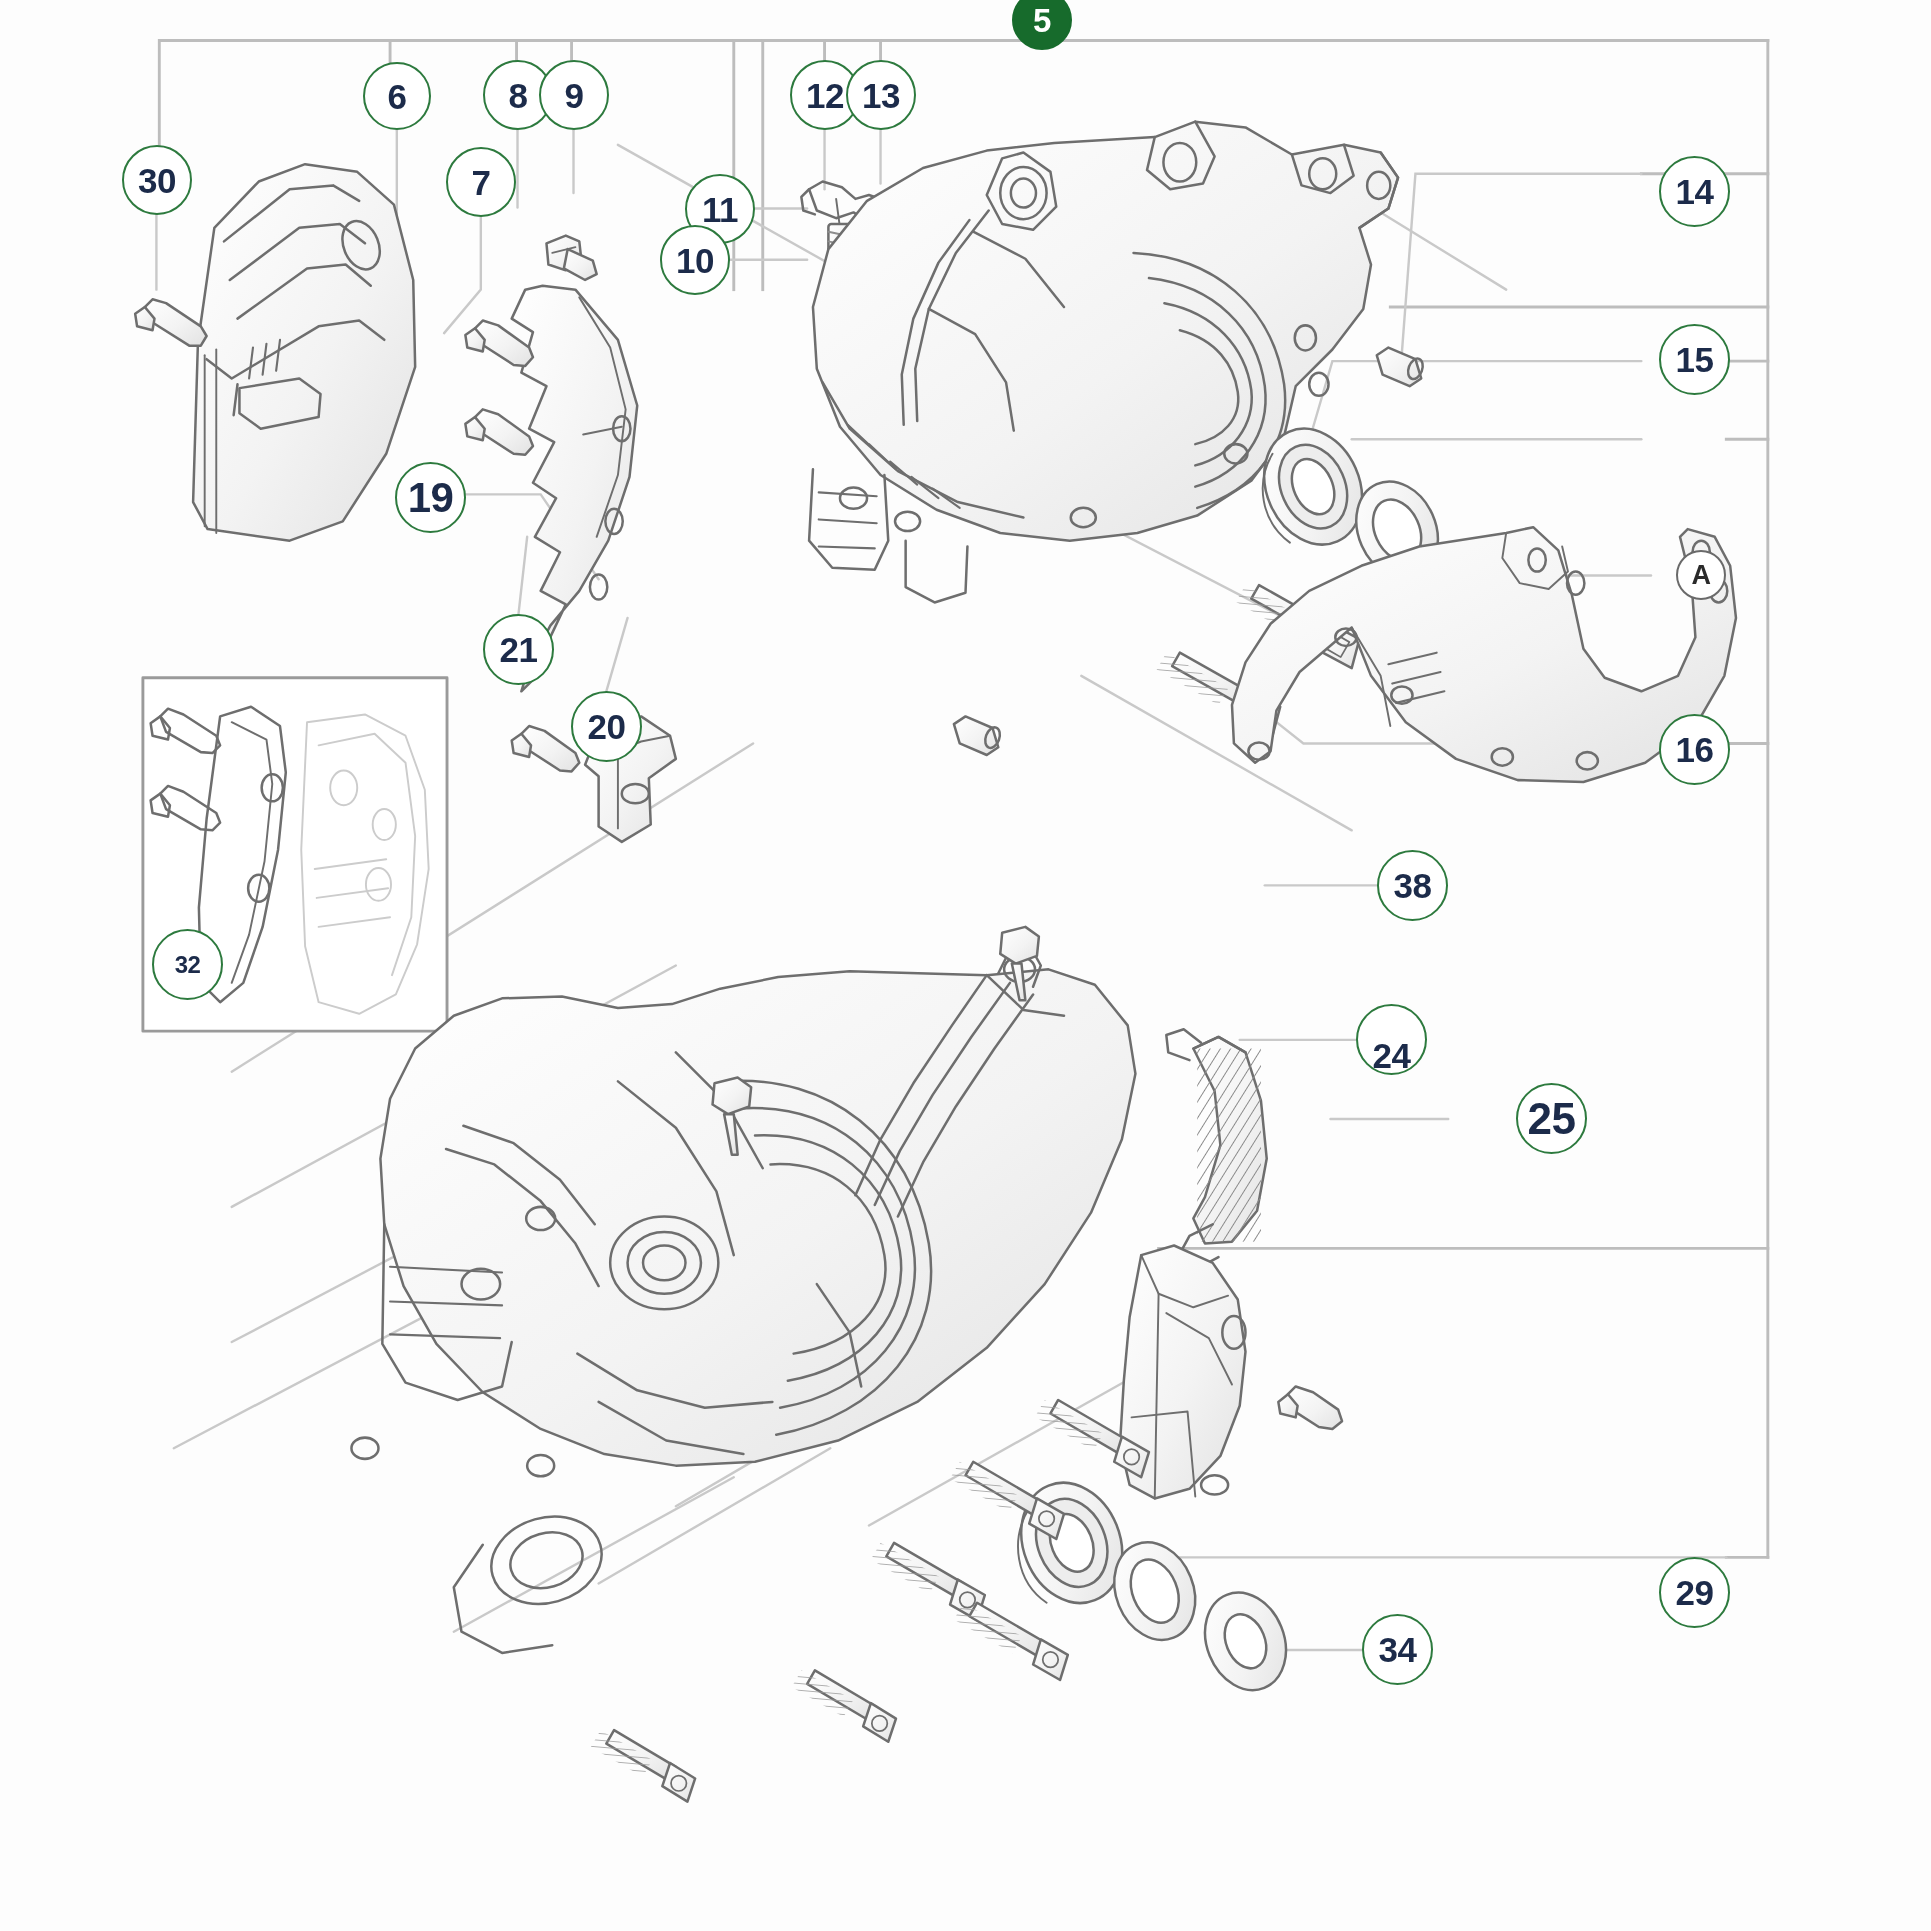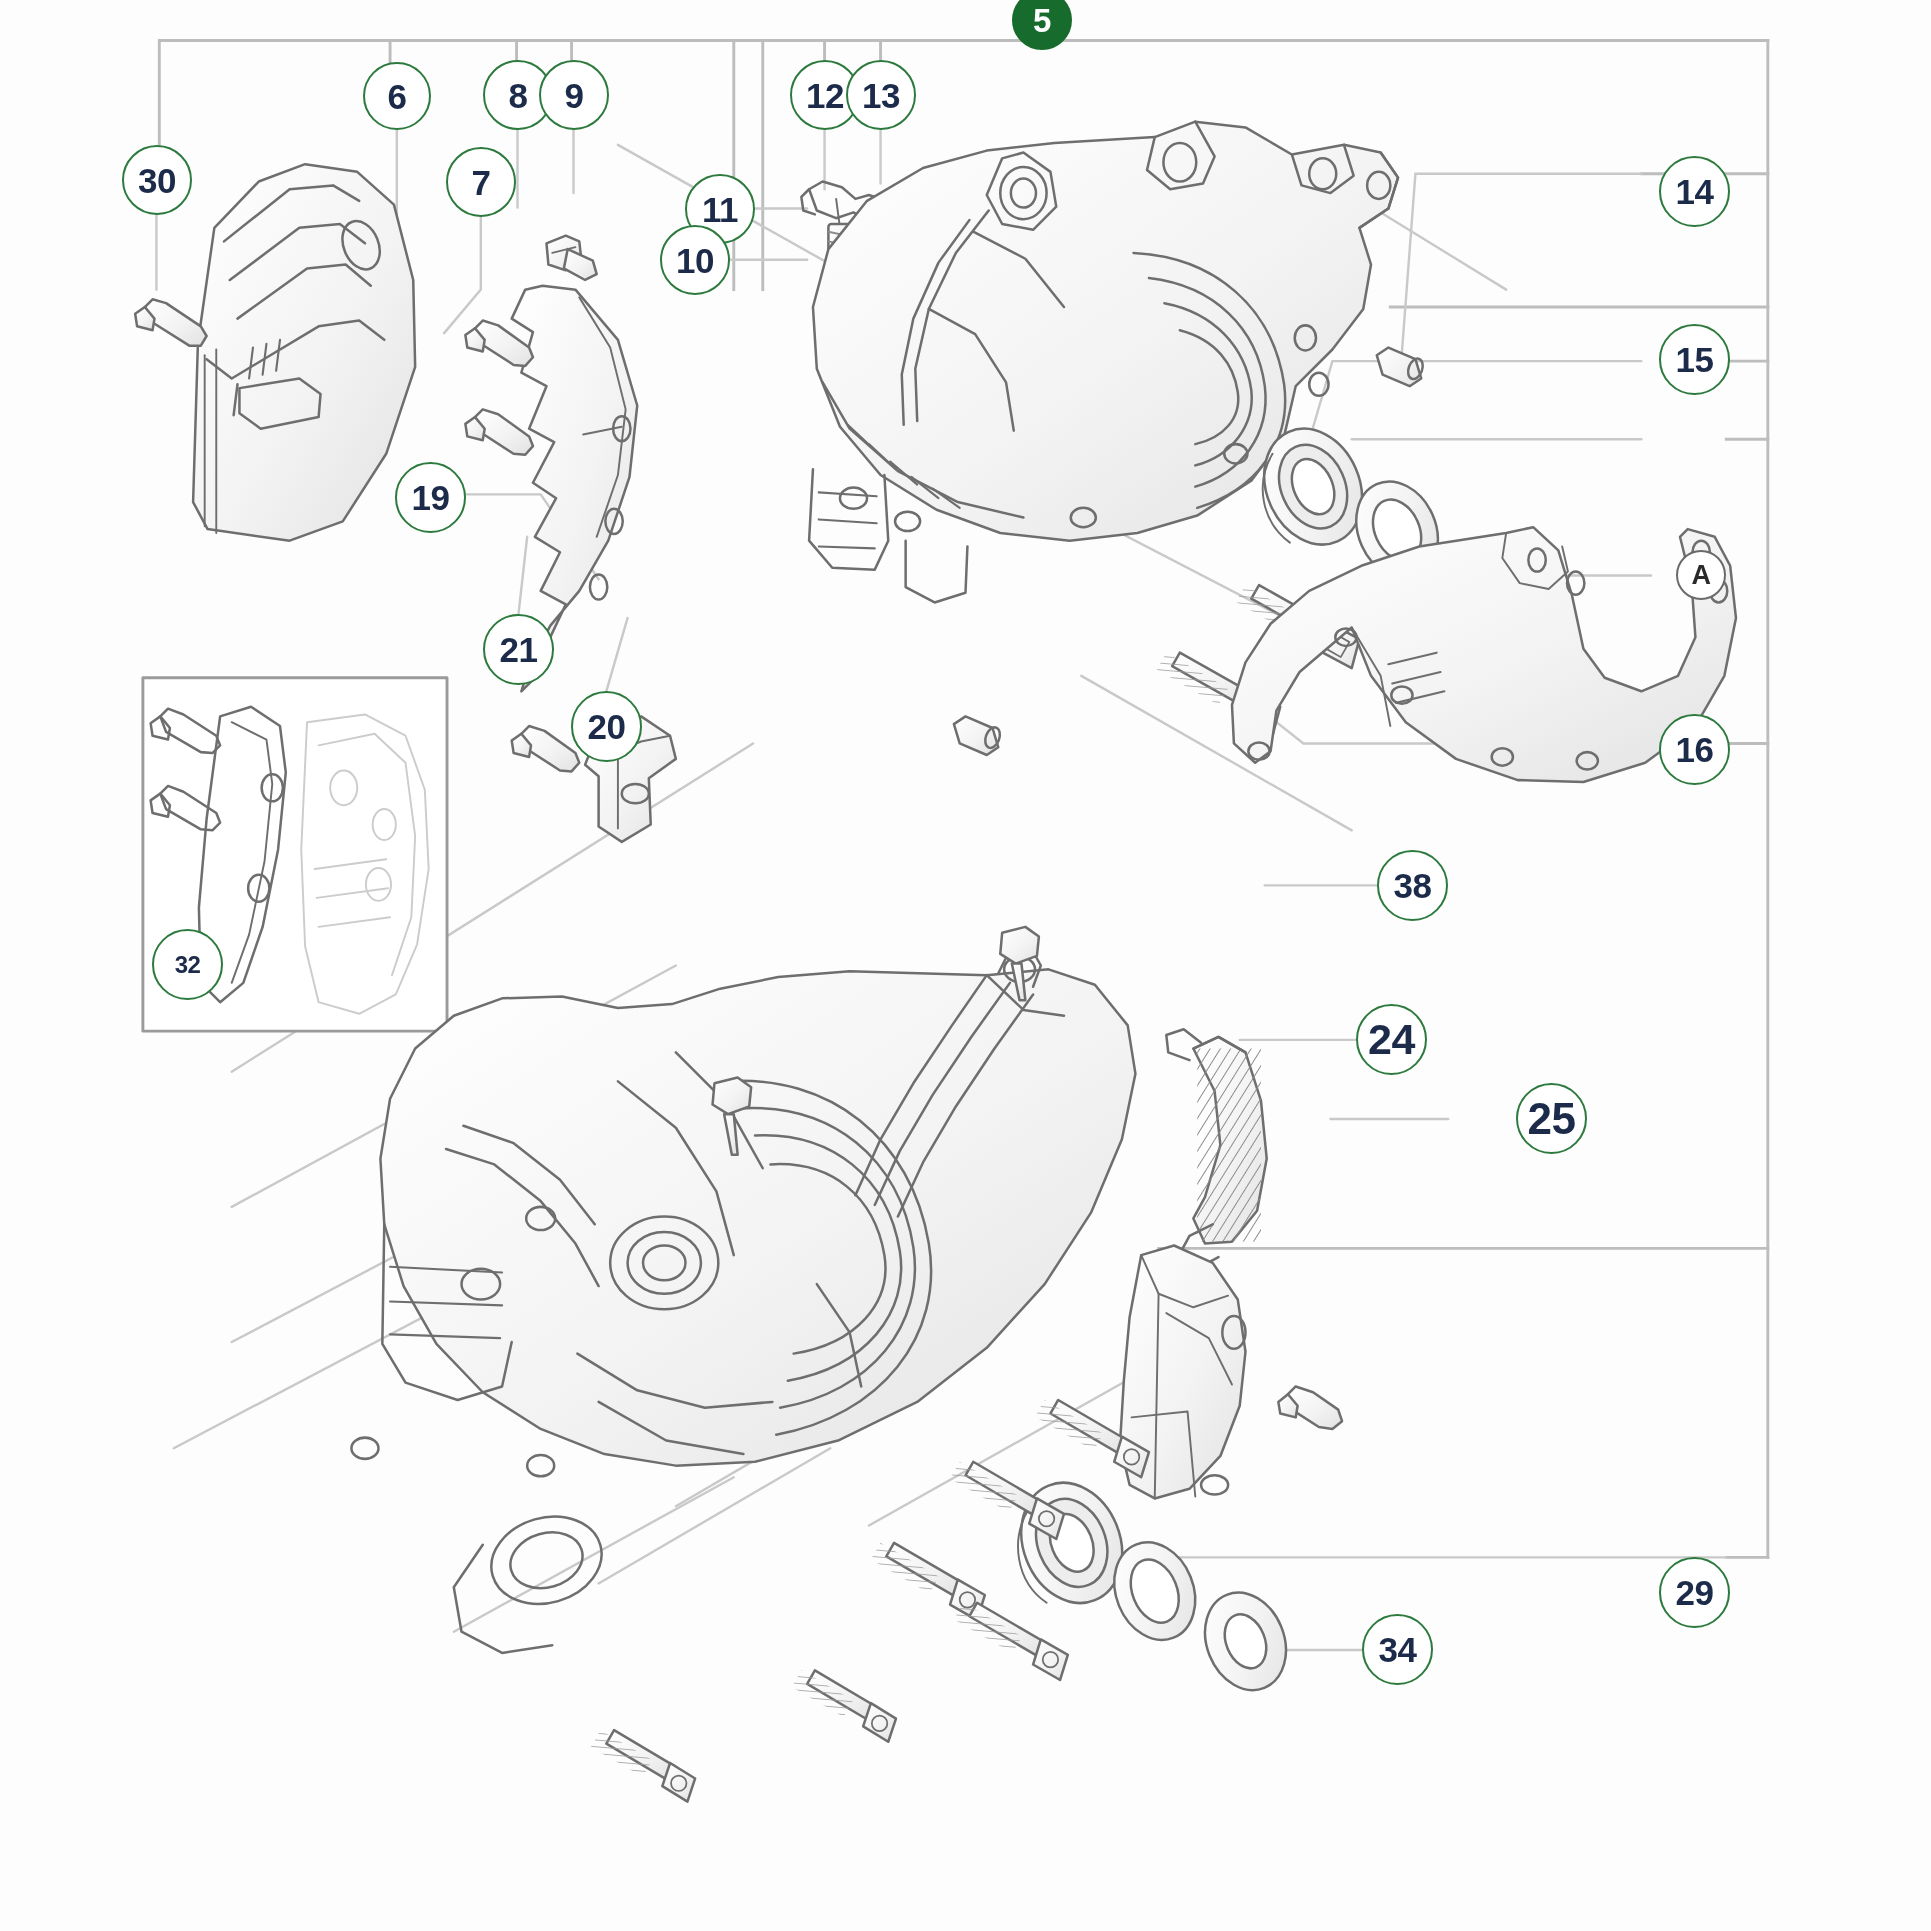--- a/index.html
+++ b/index.html
@@ -499,42 +499,42 @@
       </div>
       <div class="callout" style="left: 685px; top: 174px; width: 70px; height: 70px; font-size: 35px;">
         <span class="c-num">11</span>
       </div>
       <div class="callout" style="left: 660px; top: 225px; width: 70px; height: 70px; font-size: 35px;">
         <span class="c-num">10</span>
       </div>
       <div class="callout" style="left: 1659px; top: 324px; width: 71px; height: 71px; font-size: 35px; justify-content: center;">
         <span class="c-num">15</span>
       </div>
-      <div class="callout" style="left: 395px; top: 462px; width: 71px; height: 71px; font-size: 35px;">
+      <div class="callout" style="left: 395px; top: 462px; width: 71px; height: 71px; font-size: 42px;">
         <span class="c-num">19</span>
       </div>
       <div class="callout ref" style="left: 1676px; top: 550px; width: 50px; height: 50px; font-size: 27px;">
         <span class="c-num">A</span>
       </div>
       <div class="callout" style="left: 483px; top: 614px; width: 71px; height: 71px; font-size: 35px;">
         <span class="c-num">21</span>
       </div>
       <div class="callout" style="left: 571px; top: 691px; width: 71px; height: 71px; font-size: 35px;">
         <span class="c-num">20</span>
       </div>
       <div class="callout" style="left: 1659px; top: 714px; width: 71px; height: 71px; font-size: 35px;">
         <span class="c-num">16</span>
       </div>
       <div class="callout" style="left: 152px; top: 929px; width: 71px; height: 71px; font-size: 24px;">
         <span class="c-num">32</span>
       </div>
       <div class="callout" style="left: 1377px; top: 850px; width: 71px; height: 71px; font-size: 35px;">
         <span class="c-num">38</span>
       </div>
-      <div class="callout" style="left: 1356px; top: 1004px; width: 71px; height: 71px; font-size: 43px;">
+      <div class="callout" style="left: 1356px; top: 1004px; width: 71px; height: 71px; font-size: 35px; align-items: flex-end;">
         <span class="c-num">24</span>
       </div>
       <div class="callout" style="left: 1516px; top: 1083px; width: 71px; height: 71px; font-size: 44px;">
         <span class="c-num">25</span>
       </div>
       <div class="callout" style="left: 1659px; top: 1557px; width: 71px; height: 71px; font-size: 35px;">
         <span class="c-num">29</span>
       </div>
       <div class="callout" style="left: 1362px; top: 1614px; width: 71px; height: 71px; font-size: 35px;">
         <span class="c-num">34</span>

